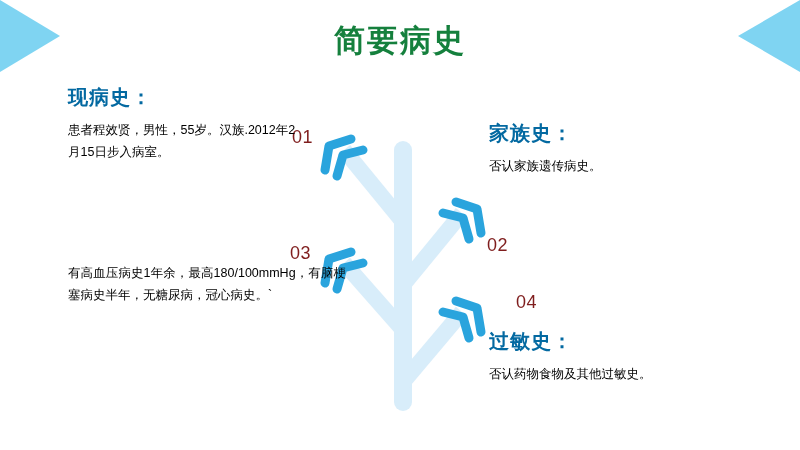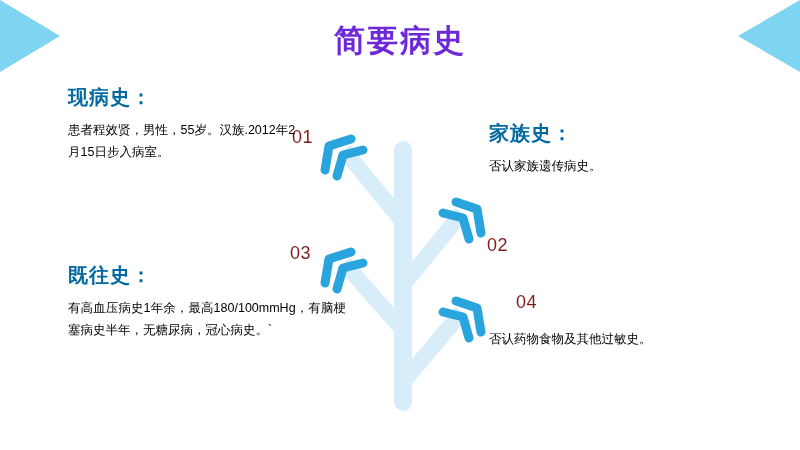--- a/index.html
+++ b/index.html
@@ -39,21 +39,21 @@
   
   #title {
     position: absolute;
     top: 20px;
     left: 0;
     width: 800px;
     text-align: center;
     font-size: 31px;
     font-weight: bold;
     letter-spacing: 2px;
-    color: #6d28d9;
+    color: #15803d;
   }
 
   
   #tree {
     position: absolute;
     left: 0;
     top: 0;
   }
 
   
@@ -145,21 +145,21 @@
     <h3>现病史：</h3>
     <p>患者程效贤，男性，55岁。汉族.2012年2月15日步入病室。</p>
   </div>
 
   <div class="block" id="block-jzs">
     <h3>家族史：</h3>
     <p>否认家族遗传病史。</p>
   </div>
 
   <div class="block" id="block-jws">
-    <h3>既往史：</h3>
     <p>有高血压病史1年余，最高180/100mmHg，有脑梗塞病史半年，无糖尿病，冠心病史。`</p>
   </div>
 
   <div class="block" id="block-gms">
+    <h3>过敏史：</h3>
     <p>否认药物食物及其他过敏史。</p>
   </div>
 
 </div>
 
 </body></html>

